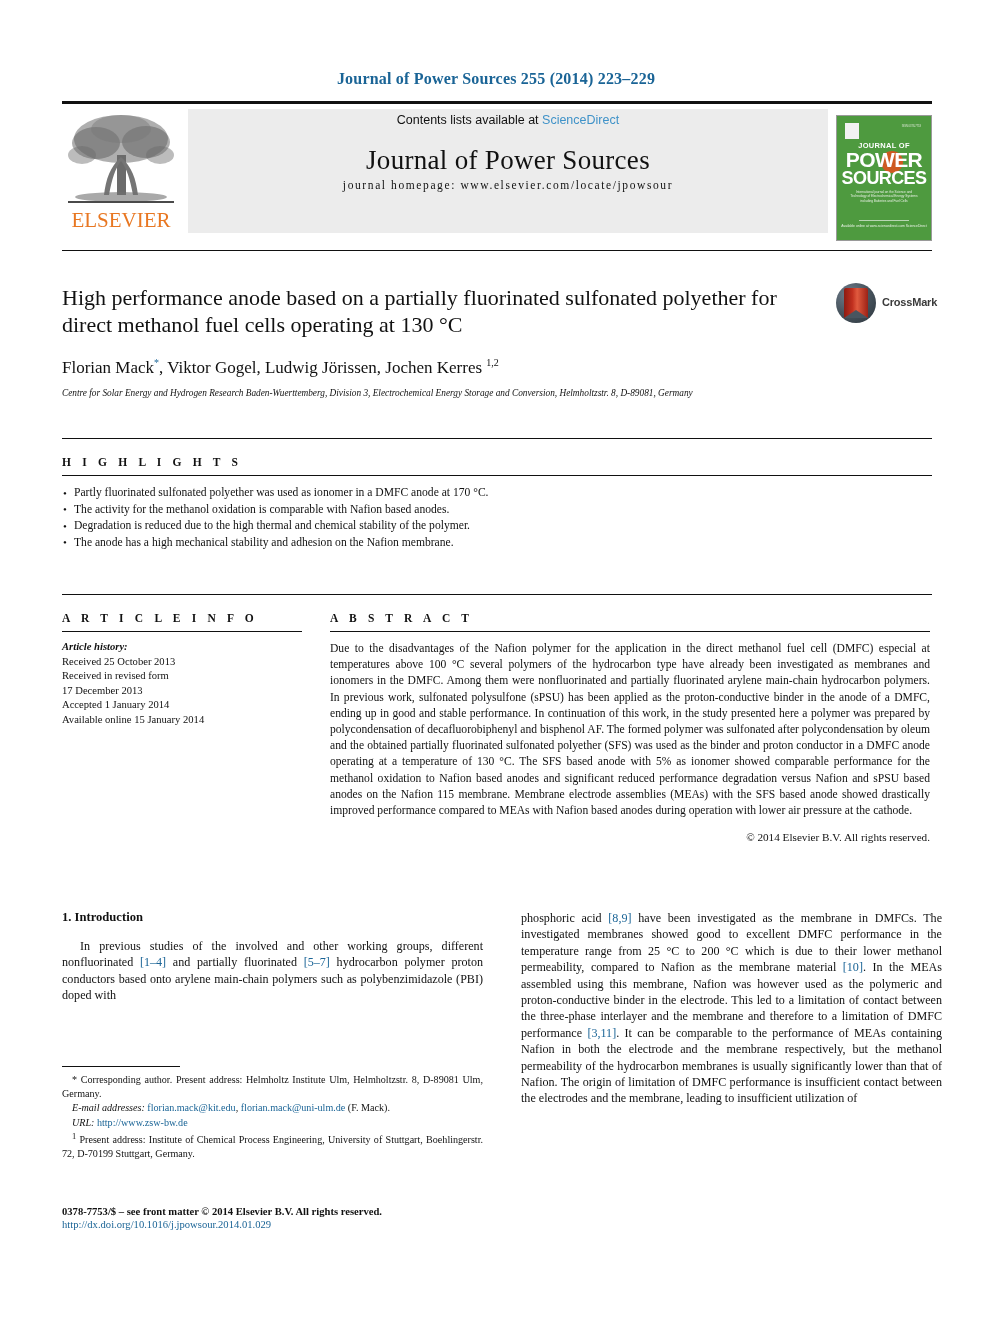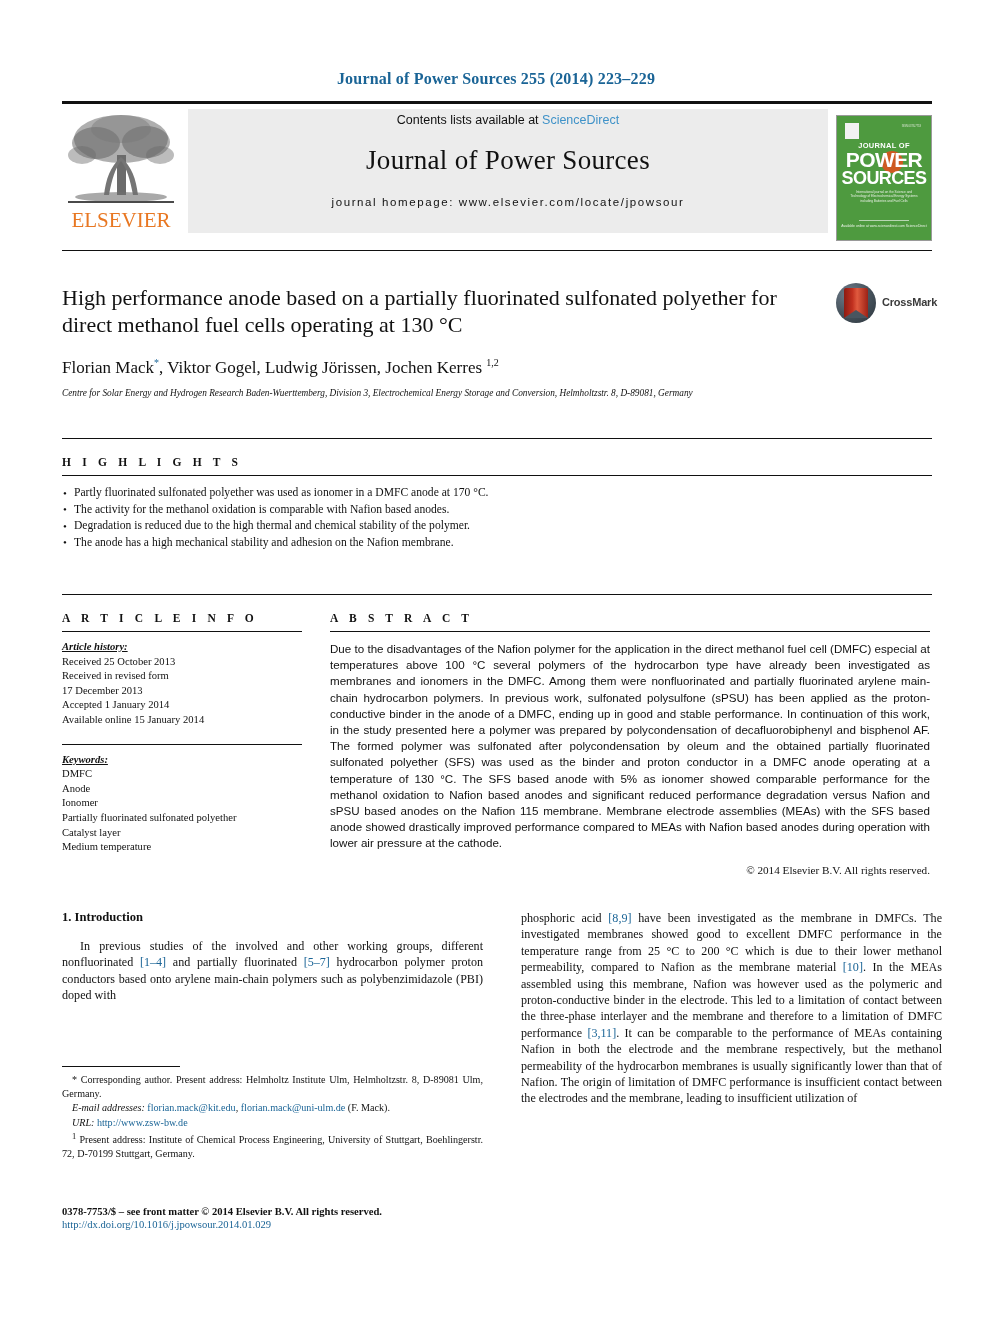--- a/index.html
+++ b/index.html
@@ -79,24 +79,24 @@
   }
   .sd-link { color: #3f92c8; }
   .mast-journal {
     font-family: "Liberation Serif", serif;
     font-size: 27px;
     color: #111;
     margin-top: 18px;
     letter-spacing: .3px;
   }
   .mast-home {
-    font-family: Liberation Sans, sans-serif;
+    font-family: Liberation Serif, serif;
     font-size: 11.5px;
     color: #111;
-    margin-top: 20px;
+    margin-top: 3px;
     letter-spacing: 1.6px;
   }
   .mast-cover {
     position: absolute;
     right: 0;
     top: 11px;
     width: 94px;
     height: 124px;
     border: 1px solid #9a9a9a;
     background: #4e9a3f;
@@ -274,26 +274,25 @@
   .info-body {
     font-family: "Liberation Serif", serif;
     font-size: 10.6px;
     line-height: 14.6px;
     color: #111;
     margin-top: 8px;
   }
   .info-head {
     font-style: italic;
     font-weight: bold;
-    text-decoration: underline;
   }
   .kw-block { margin-top: 16px; }
   .kw-rule  { border-top: 1.6px solid #111; width: 240px; margin-bottom: 8px; }
   .abs-body {
-    font-family: Liberation Sans, sans-serif;
+    font-family: Liberation Serif, serif;
     font-size: 11.6px;
     line-height: 16.2px;
     color: #111;
     text-align: justify;
     margin-top: 9px;
   }
   .abs-copy {
     font-family: "Liberation Serif", serif;
     font-size: 11.2px;
     text-align: right;
@@ -459,32 +458,20 @@
         <div class="sec-label">A R T I C L E  I N F O</div>
         <div class="colrule"></div>
         <div class="info-body">
           <div class="info-head">Article history:</div>
           <div>Received 25 October 2013</div>
           <div>Received in revised form</div>
           <div>17 December 2013</div>
           <div>Accepted 1 January 2014</div>
           <div>Available online 15 January 2014</div>
         </div>
-        <div class="kw-block">
-          <div class="kw-rule"></div>
-          <div class="info-body">
-            <div class="info-head">Keywords:</div>
-            <div>DMFC</div>
-            <div>Anode</div>
-            <div>Ionomer</div>
-            <div>Partially fluorinated sulfonated polyether</div>
-            <div>Catalyst layer</div>
-            <div>Medium temperature</div>
-          </div>
-        </div>
       </div>
 
       <div class="col-abs">
         <div class="sec-label">A B S T R A C T</div>
         <div class="colrule"></div>
         <div class="abs-body">Due to the disadvantages of the Nafion polymer for the application in the direct methanol fuel cell (DMFC) especial at temperatures above 100 °C several polymers of the hydrocarbon type have already been investigated as membranes and ionomers in the DMFC. Among them were nonfluorinated and partially fluorinated arylene main-chain hydrocarbon polymers. In previous work, sulfonated polysulfone (sPSU) has been applied as the proton-conductive binder in the anode of a DMFC, ending up in good and stable performance. In continuation of this work, in the study presented here a polymer was prepared by polycondensation of decafluorobiphenyl and bisphenol AF. The formed polymer was sulfonated after polycondensation by oleum and the obtained partially fluorinated sulfonated polyether (SFS) was used as the binder and proton conductor in a DMFC anode operating at a temperature of 130 °C. The SFS based anode with 5% as ionomer showed comparable performance for the methanol oxidation to Nafion based anodes and significant reduced performance degradation versus Nafion and sPSU based anodes on the Nafion 115 membrane. Membrane electrode assemblies (MEAs) with the SFS based anode showed drastically improved performance compared to MEAs with Nafion based anodes during operation with lower air pressure at the cathode.</div>
         <div class="abs-copy">© 2014 Elsevier B.V. All rights reserved.</div>
       </div>
 
     </div>

